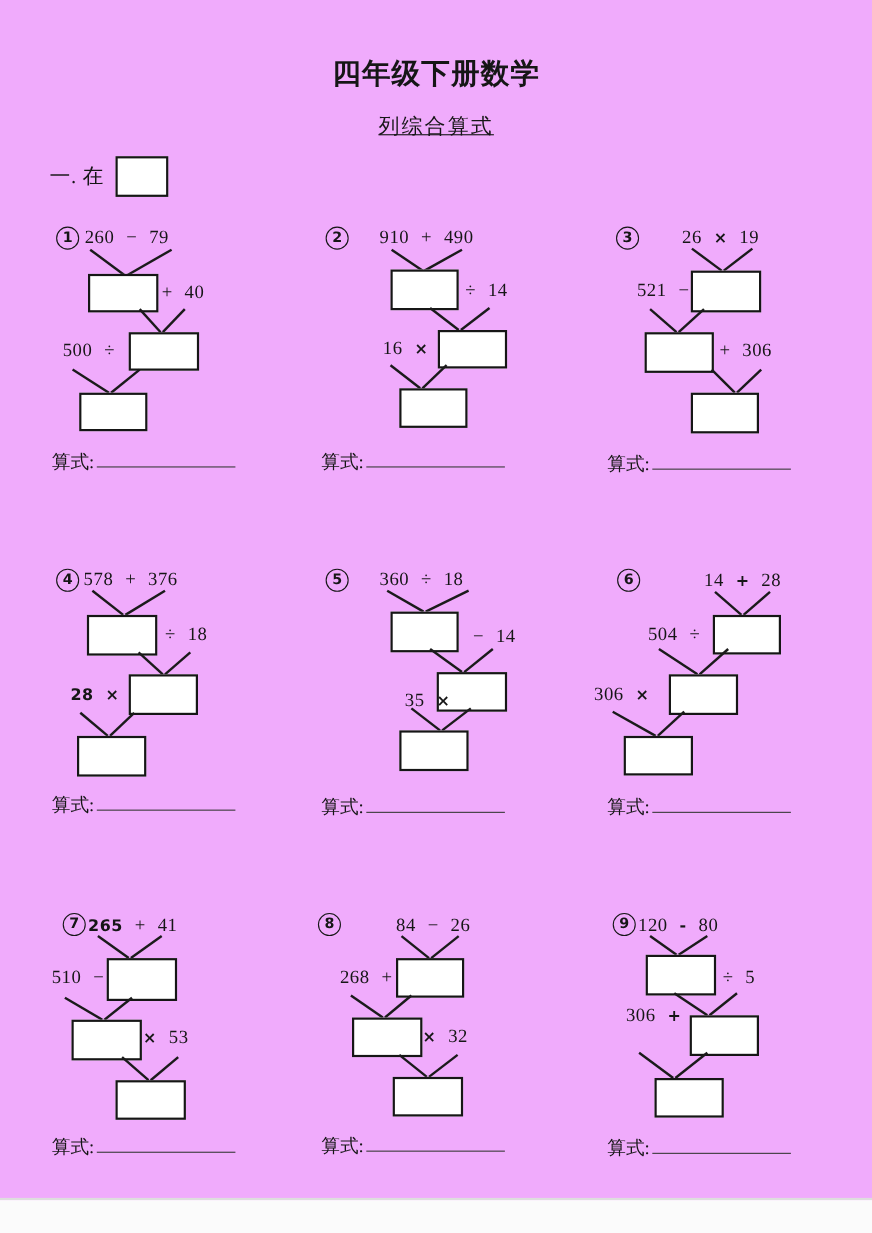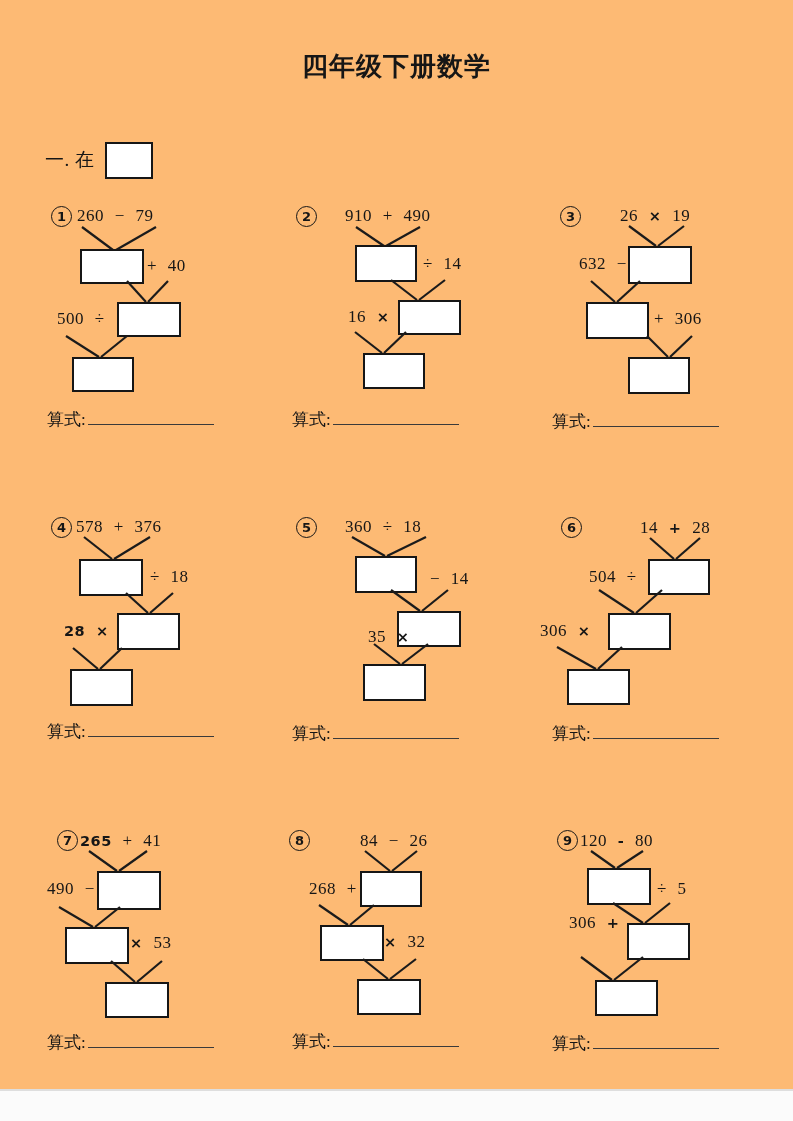--- a/index.html
+++ b/index.html
@@ -1,17 +1,17 @@
 <!DOCTYPE html>
 <html><head>
 <meta charset="utf-8">
 <style>
   html,body { margin:0; padding:0; background:#ffffff; }
   .page {
-    position:relative; width:793px; height:1121px; background:#fdba74;
+    position:relative; width:793px; height:1121px; background:#f0abfc;
     font-family:"Liberation Serif","DejaVu Serif",serif; color:#161616; overflow:hidden;
   }
   .title {
     position:absolute; left:0; right:0; top:49px; text-align:center;
     font-family:"DejaVu Sans","Liberation Sans",sans-serif;
     font-weight:bold; font-size:26px; letter-spacing:1px;
   }
   .subtitle {
     position:absolute; left:0; right:0; top:102px; text-align:center;
     font-size:19px; letter-spacing:2px; text-decoration:underline;
@@ -32,20 +32,21 @@
   .eqline { display:inline-block; width:126px; height:16px; border-bottom:1.6px solid #3a3a3a; margin-left:2px; vertical-align:baseline; }
   .page-break { position:absolute; left:0; top:1089px; width:793px; height:2px; background:#dedede; }
   .page-below { position:absolute; left:0; top:1091px; width:793px; height:30px; background:#fbfbfb; }
 </style>
 </head>
 <body>
 
 <div class="page">
 
   <div class="title">四年级下册数学</div>
+  <div class="subtitle">列综合算式</div>
 
   <div class="instr" style="left:45px;">一. 在</div>
   <div class="instr-box"></div>
 
   <div class="circ" style="left:51px;top:206px">
       <span>1</span>
     </div>
   <div class="expr" style="left:77px;top:206px">260 − 79</div>
   <svg class="vc" style="left:82px;top:227px" width="74" height="23">
       <line x1="0" y1="0" x2="31" y2="23"></line>
@@ -91,21 +92,21 @@
 
   <div class="circ" style="left:560px;top:206px">
       <span>3</span>
     </div>
   <div class="expr" style="left:620px;top:206px"><span>26</span> <span class="bop">×</span> <span>19</span></div>
   <svg class="vc" style="left:629px;top:226px" width="55" height="20">
       <line x1="0" y1="0" x2="27" y2="20"></line>
       <line x1="55" y1="0" x2="29" y2="20"></line>
     </svg>
   <div class="box" style="left:628px;top:246px;width:60px;height:34px"></div>
-  <div class="expr" style="left:579px;top:254px">632 −</div>
+  <div class="expr" style="left:579px;top:254px">521 −</div>
   <svg class="vc" style="left:591px;top:281px" width="49" height="21">
       <line x1="0" y1="0" x2="24" y2="21"></line>
       <line x1="49" y1="0" x2="26" y2="21"></line>
     </svg>
   <div class="box" style="left:586px;top:302px;width:59px;height:33px"></div>
   <div class="expr" style="left:654px;top:309px">+ 306</div>
   <svg class="vc" style="left:647px;top:336px" width="45" height="21">
       <line x1="0" y1="0" x2="21" y2="21"></line>
       <line x1="45" y1="0" x2="23" y2="21"></line>
     </svg>
@@ -183,21 +184,21 @@
 
   <div class="circ" style="left:57px;top:830px">
       <span>7</span>
     </div>
   <div class="expr" style="left:80px;top:831px"><span class="bnum">265</span> <span>+ 41</span></div>
   <svg class="vc" style="left:89px;top:851px" width="58" height="20">
       <line x1="0" y1="0" x2="28" y2="20"></line>
       <line x1="58" y1="0" x2="30" y2="20"></line>
     </svg>
   <div class="box" style="left:97px;top:871px;width:60px;height:35px"></div>
-  <div class="expr" style="left:47px;top:879px">490 −</div>
+  <div class="expr" style="left:47px;top:879px">510 −</div>
   <svg class="vc" style="left:59px;top:907px" width="61" height="20">
       <line x1="0" y1="0" x2="34" y2="20"></line>
       <line x1="61" y1="0" x2="36" y2="20"></line>
     </svg>
   <div class="box" style="left:65px;top:927px;width:60px;height:33px"></div>
   <div class="expr" style="left:130px;top:933px"><span class="bop">×</span> <span>53</span></div>
   <svg class="vc" style="left:111px;top:961px" width="51" height="21">
       <line x1="0" y1="0" x2="24" y2="21"></line>
       <line x1="51" y1="0" x2="26" y2="21"></line>
     </svg>

